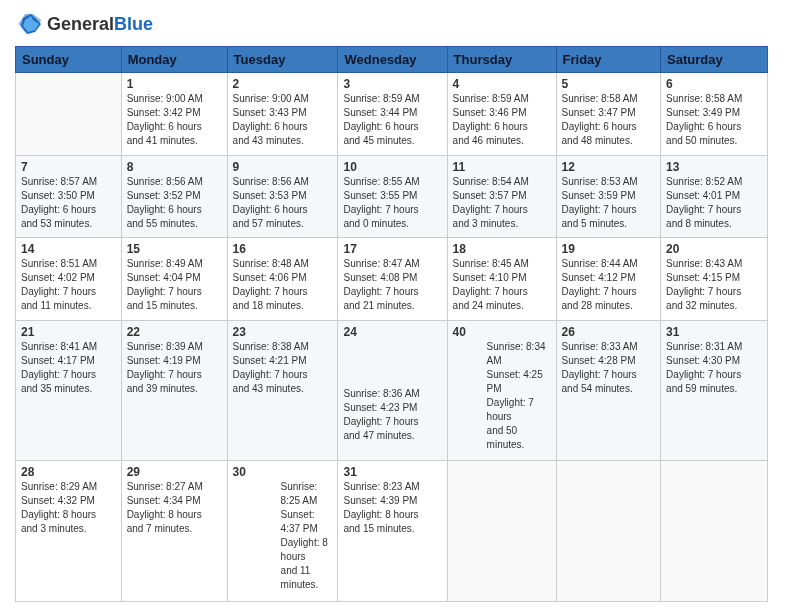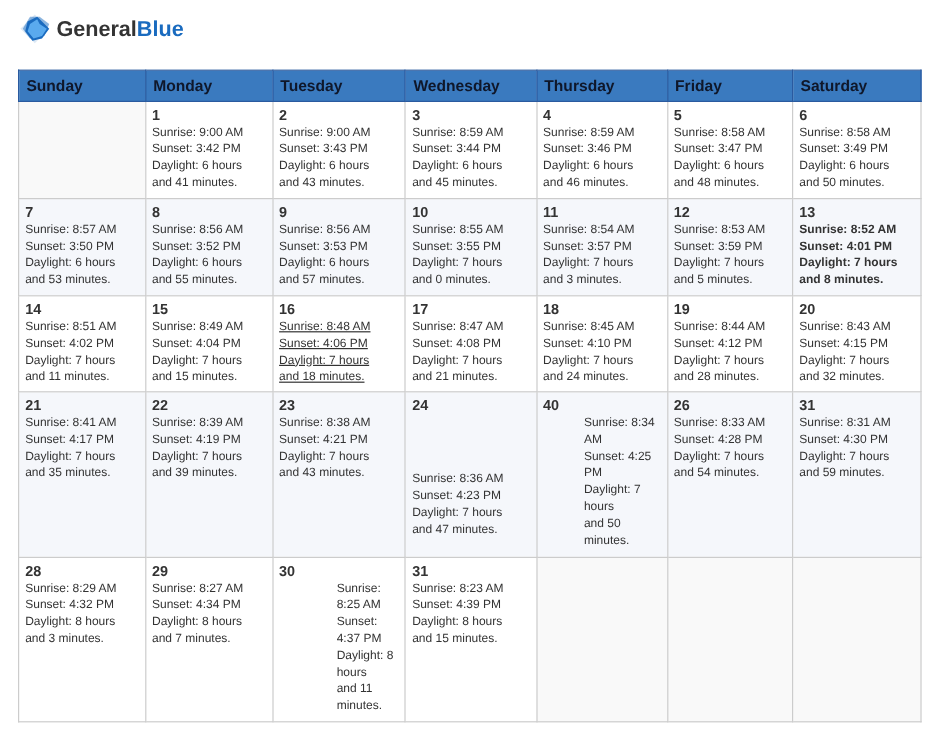--- a/index.html
+++ b/index.html
@@ -9,21 +9,20 @@
       font-family: Arial, sans-serif;
       background: #fff;
       overflow: hidden;
     }
     .page {
       width: 783px;
       height: 612px;
       padding: 10px 15px;
       display: flex;
       flex-direction: column;
-      gap: 12px;
     }
     .header {
       display: flex;
       justify-content: space-between;
       align-items: flex-start;
       margin-bottom: 8px;
     }
     .logo {
       display: flex;
       align-items: center;
@@ -209,21 +208,21 @@
           </td>
           <td>
             <span class="day-number">12</span>
             <div class="day-info" style="white-space: pre-line;">Sunrise: 8:53 AM
 Sunset: 3:59 PM
 Daylight: 7 hours
 and 5 minutes.</div>
           </td>
           <td>
             <span class="day-number">13</span>
-            <div class="day-info" style="white-space: pre-line; font-weight: bold;">Sunrise: 8:52 AM
+            <div class="day-info" style="white-space: pre-line;">Sunrise: 8:52 AM
 Sunset: 4:01 PM
 Daylight: 7 hours
 and 8 minutes.</div>
           </td>
         </tr>
         <tr>
           <td>
             <span class="day-number">14</span>
             <div class="day-info" style="white-space: pre-line;">Sunrise: 8:51 AM
 Sunset: 4:02 PM
@@ -232,21 +231,21 @@
           </td>
           <td>
             <span class="day-number">15</span>
             <div class="day-info" style="white-space: pre-line;">Sunrise: 8:49 AM
 Sunset: 4:04 PM
 Daylight: 7 hours
 and 15 minutes.</div>
           </td>
           <td>
             <span class="day-number">16</span>
-            <div class="day-info" style="white-space: pre-line; text-decoration: underline;">Sunrise: 8:48 AM
+            <div class="day-info" style="white-space: pre-line;">Sunrise: 8:48 AM
 Sunset: 4:06 PM
 Daylight: 7 hours
 and 18 minutes.</div>
           </td>
           <td>
             <span class="day-number">17</span>
             <div class="day-info" style="white-space: pre-line;">Sunrise: 8:47 AM
 Sunset: 4:08 PM
 Daylight: 7 hours
 and 21 minutes.</div>

